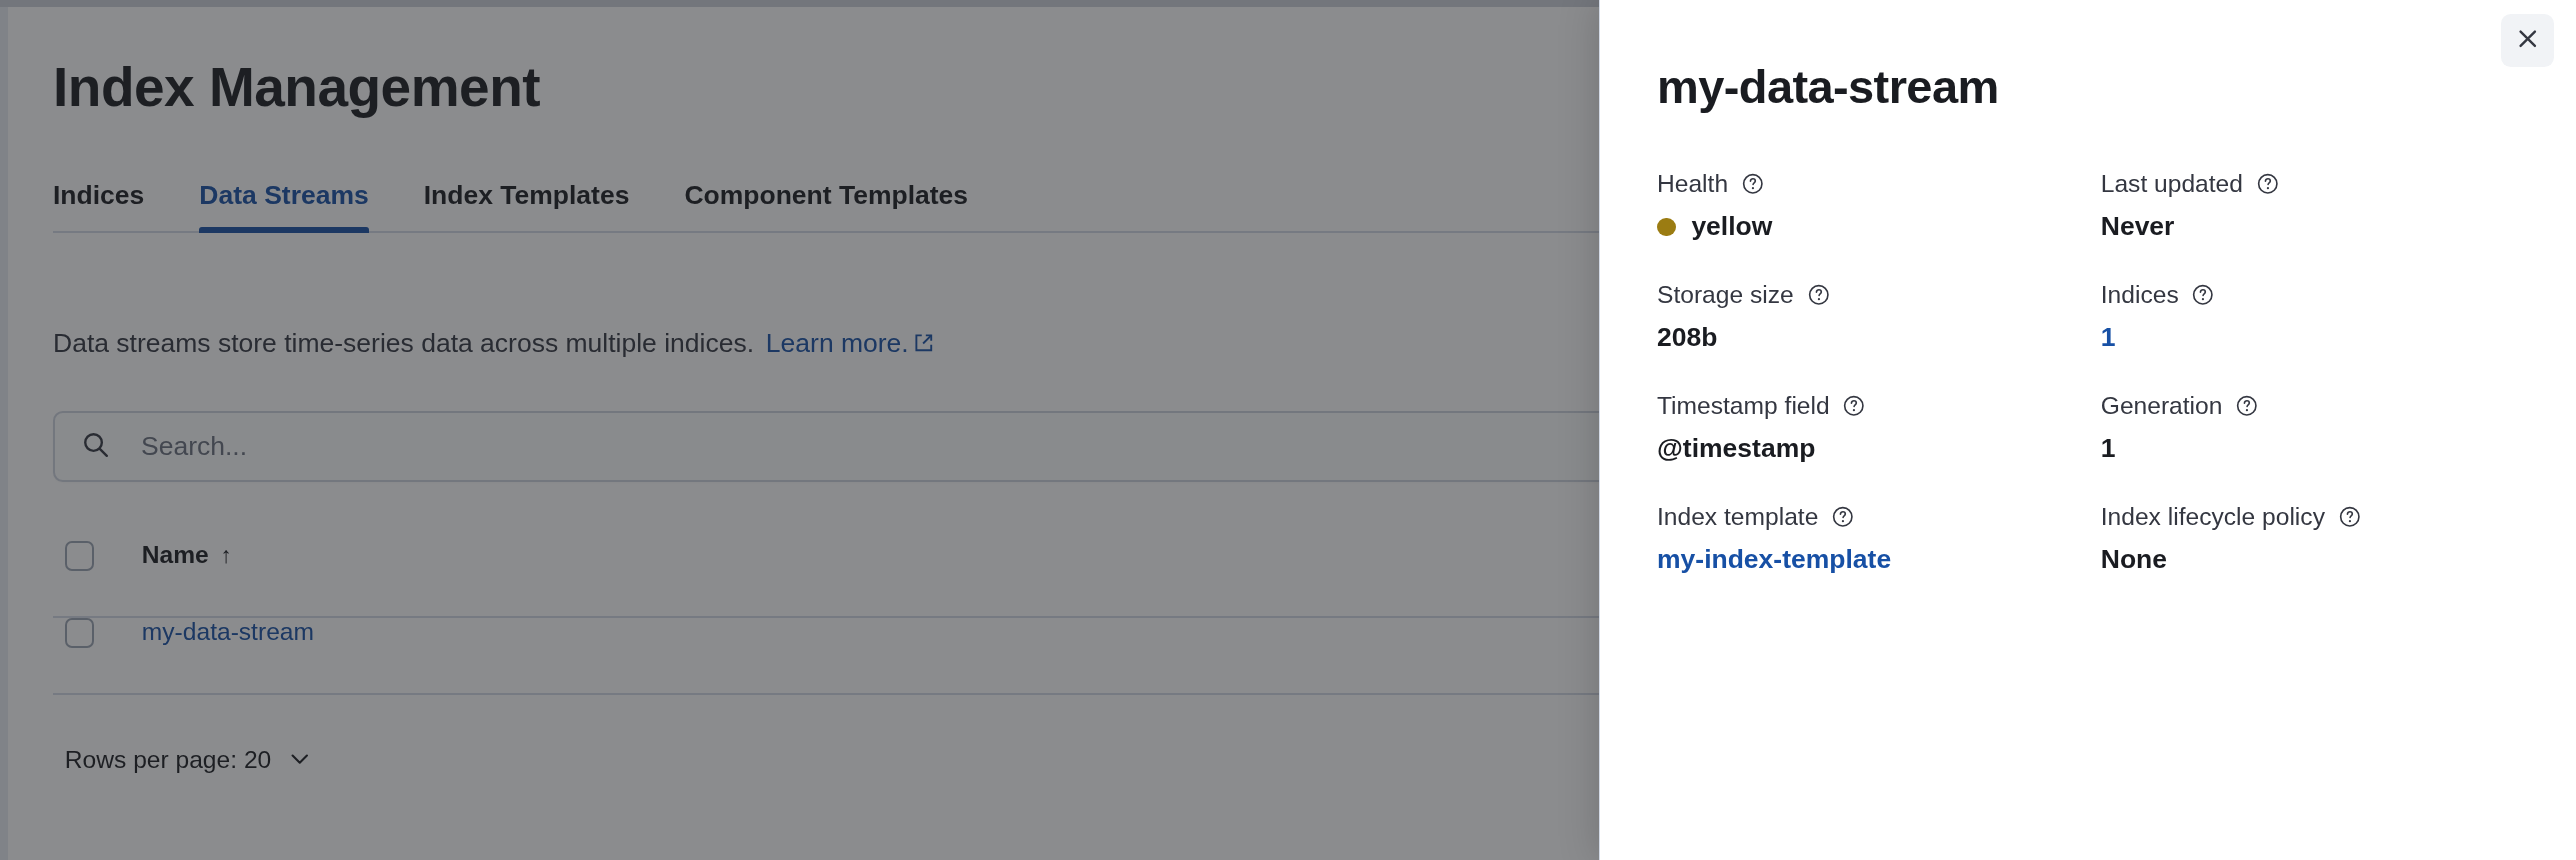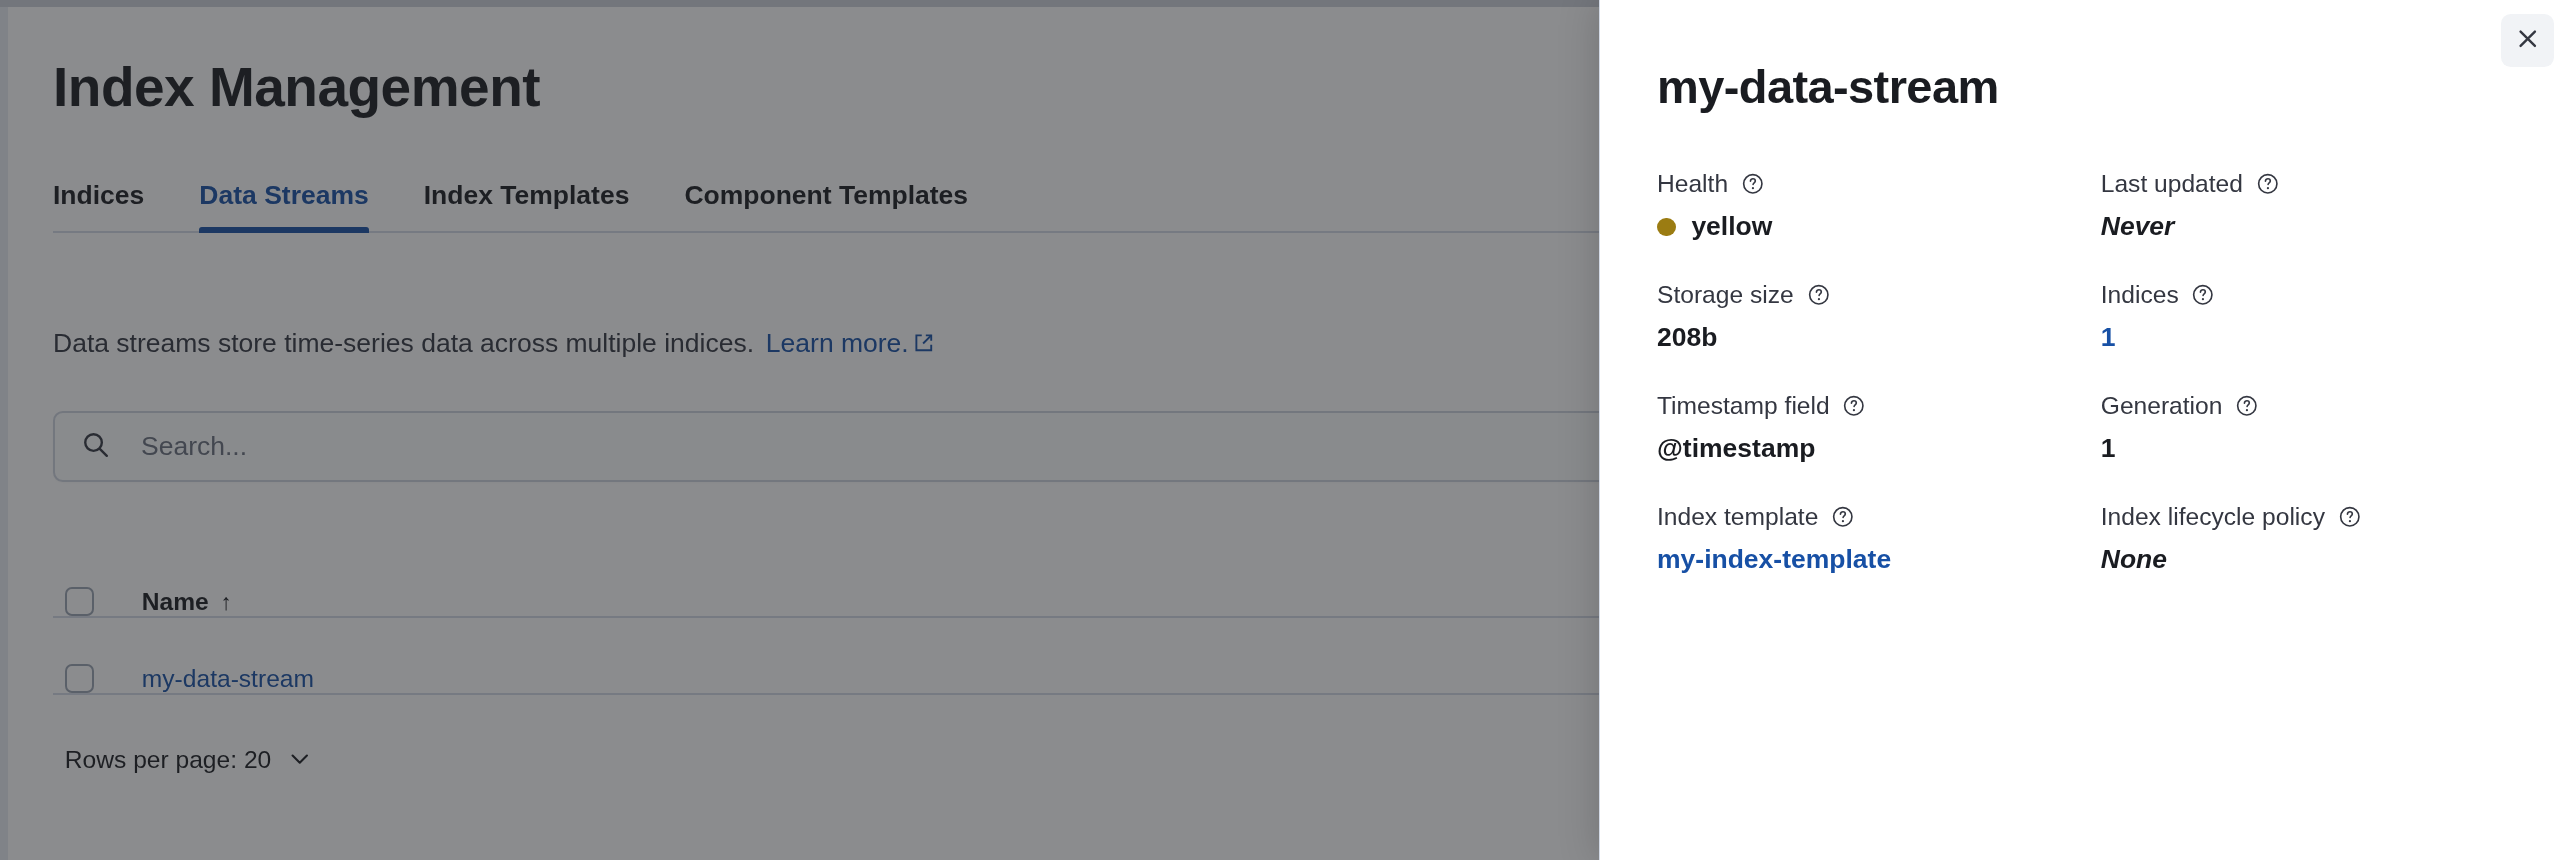--- a/index.html
+++ b/index.html
@@ -122,21 +122,21 @@
     font-size: 26.5px;
     color: #69707d;
   }
 
   .table {
     margin-top: 59px;
     width: 100%;
   }
   .tr {
     display: flex;
-    align-items: flex-end;
+    align-items: flex-start;
     height: 77px;
     border-bottom: 2px solid #d3dae6;
     padding: 0 11.8px;
   }
   .tr.head { font-weight: 700; }
   .th, .td { font-size: 24.6px; color: #1a1c21; }
   .col-check { width: 77px; flex: 0 0 77px; display: flex; align-items: center; }
   .col-name  { flex: 1 1 auto; }
   .col-health{ width: 265px; flex: 0 0 265px; }
   .col-indices { width: 226px; flex: 0 0 226px; }
@@ -229,21 +229,21 @@
     line-height: 1.2;
   }
   .q-icon { display: inline-flex; align-items: center; cursor: pointer; }
   .detail-value {
     margin-top: 12.8px;
     font-size: 26.5px;
     font-weight: 700;
     color: #1a1c21;
     line-height: 1.2;
   }
-  .detail-value.italic { font-style: italic; }
+  .detail-value.italic { }
   .detail-value.link { color: #1750a5; cursor: pointer; }
   .detail-value.health {
     display: flex; align-items: center; gap: 15.7px;
   }
   .detail-value .dot-lg {
     width: 18.7px; height: 18.7px; border-radius: 50%;
     background: #9b7c12; display: inline-block;
   }
 </style>
 </head>

